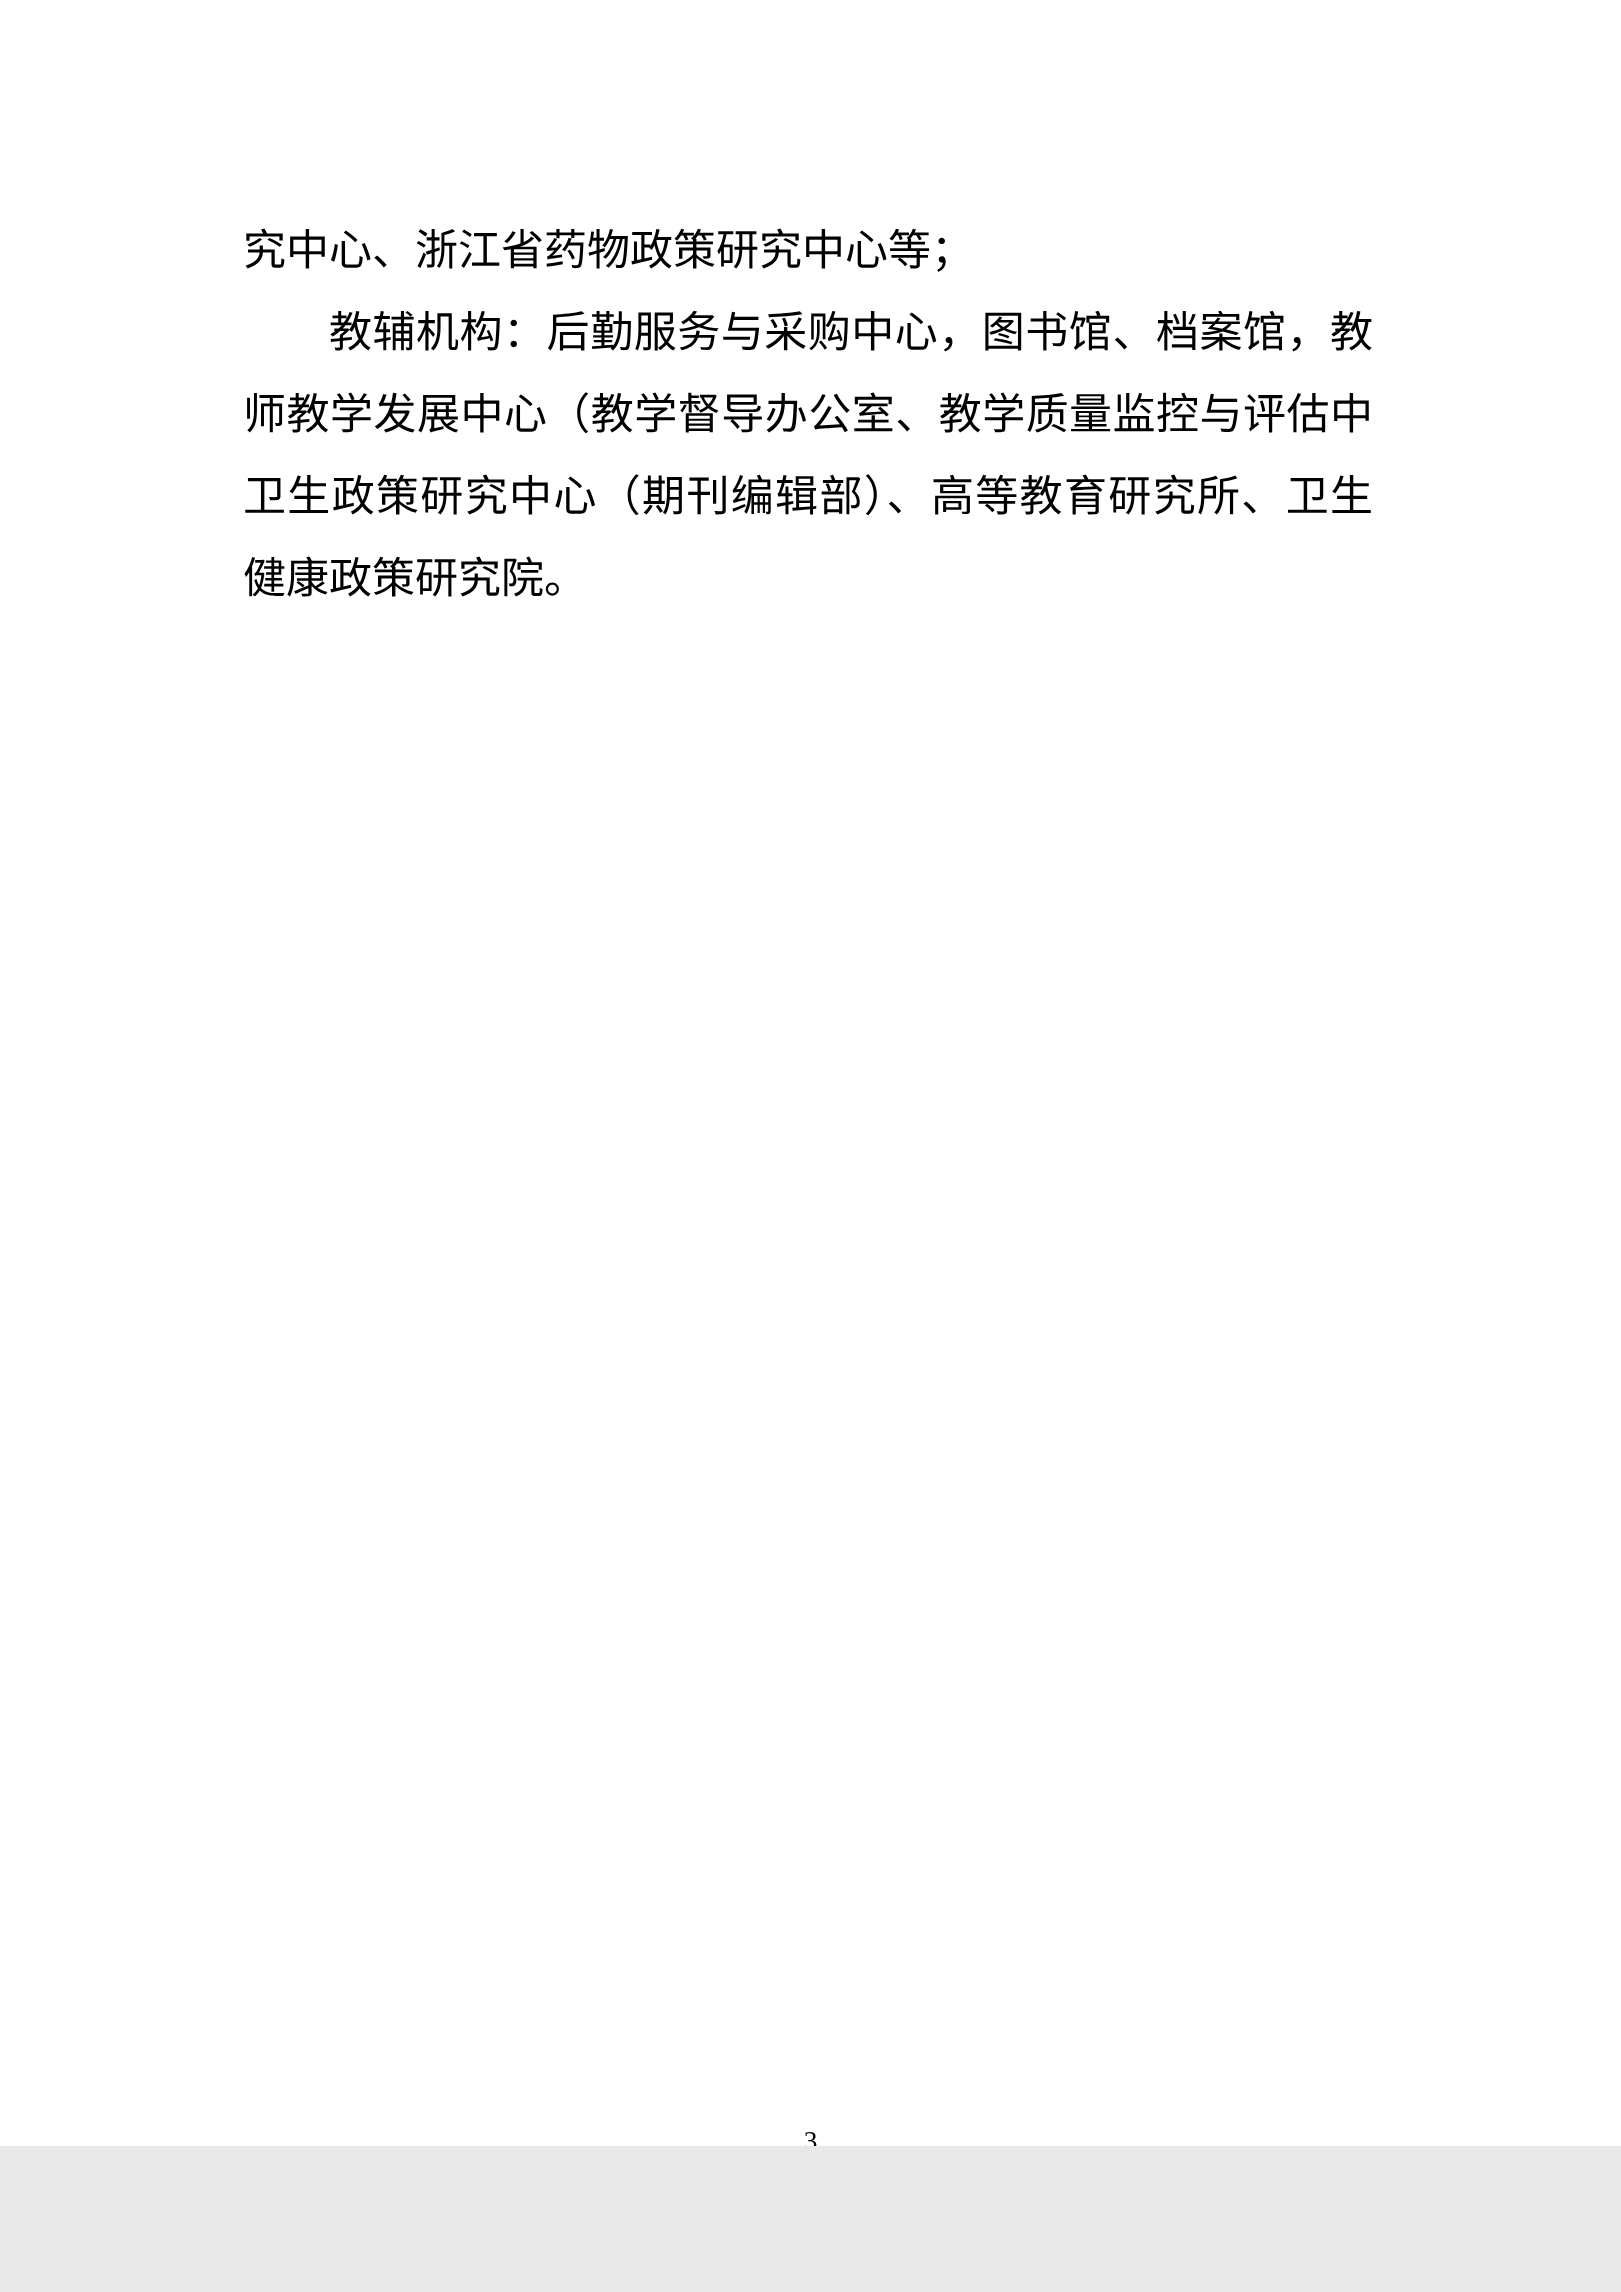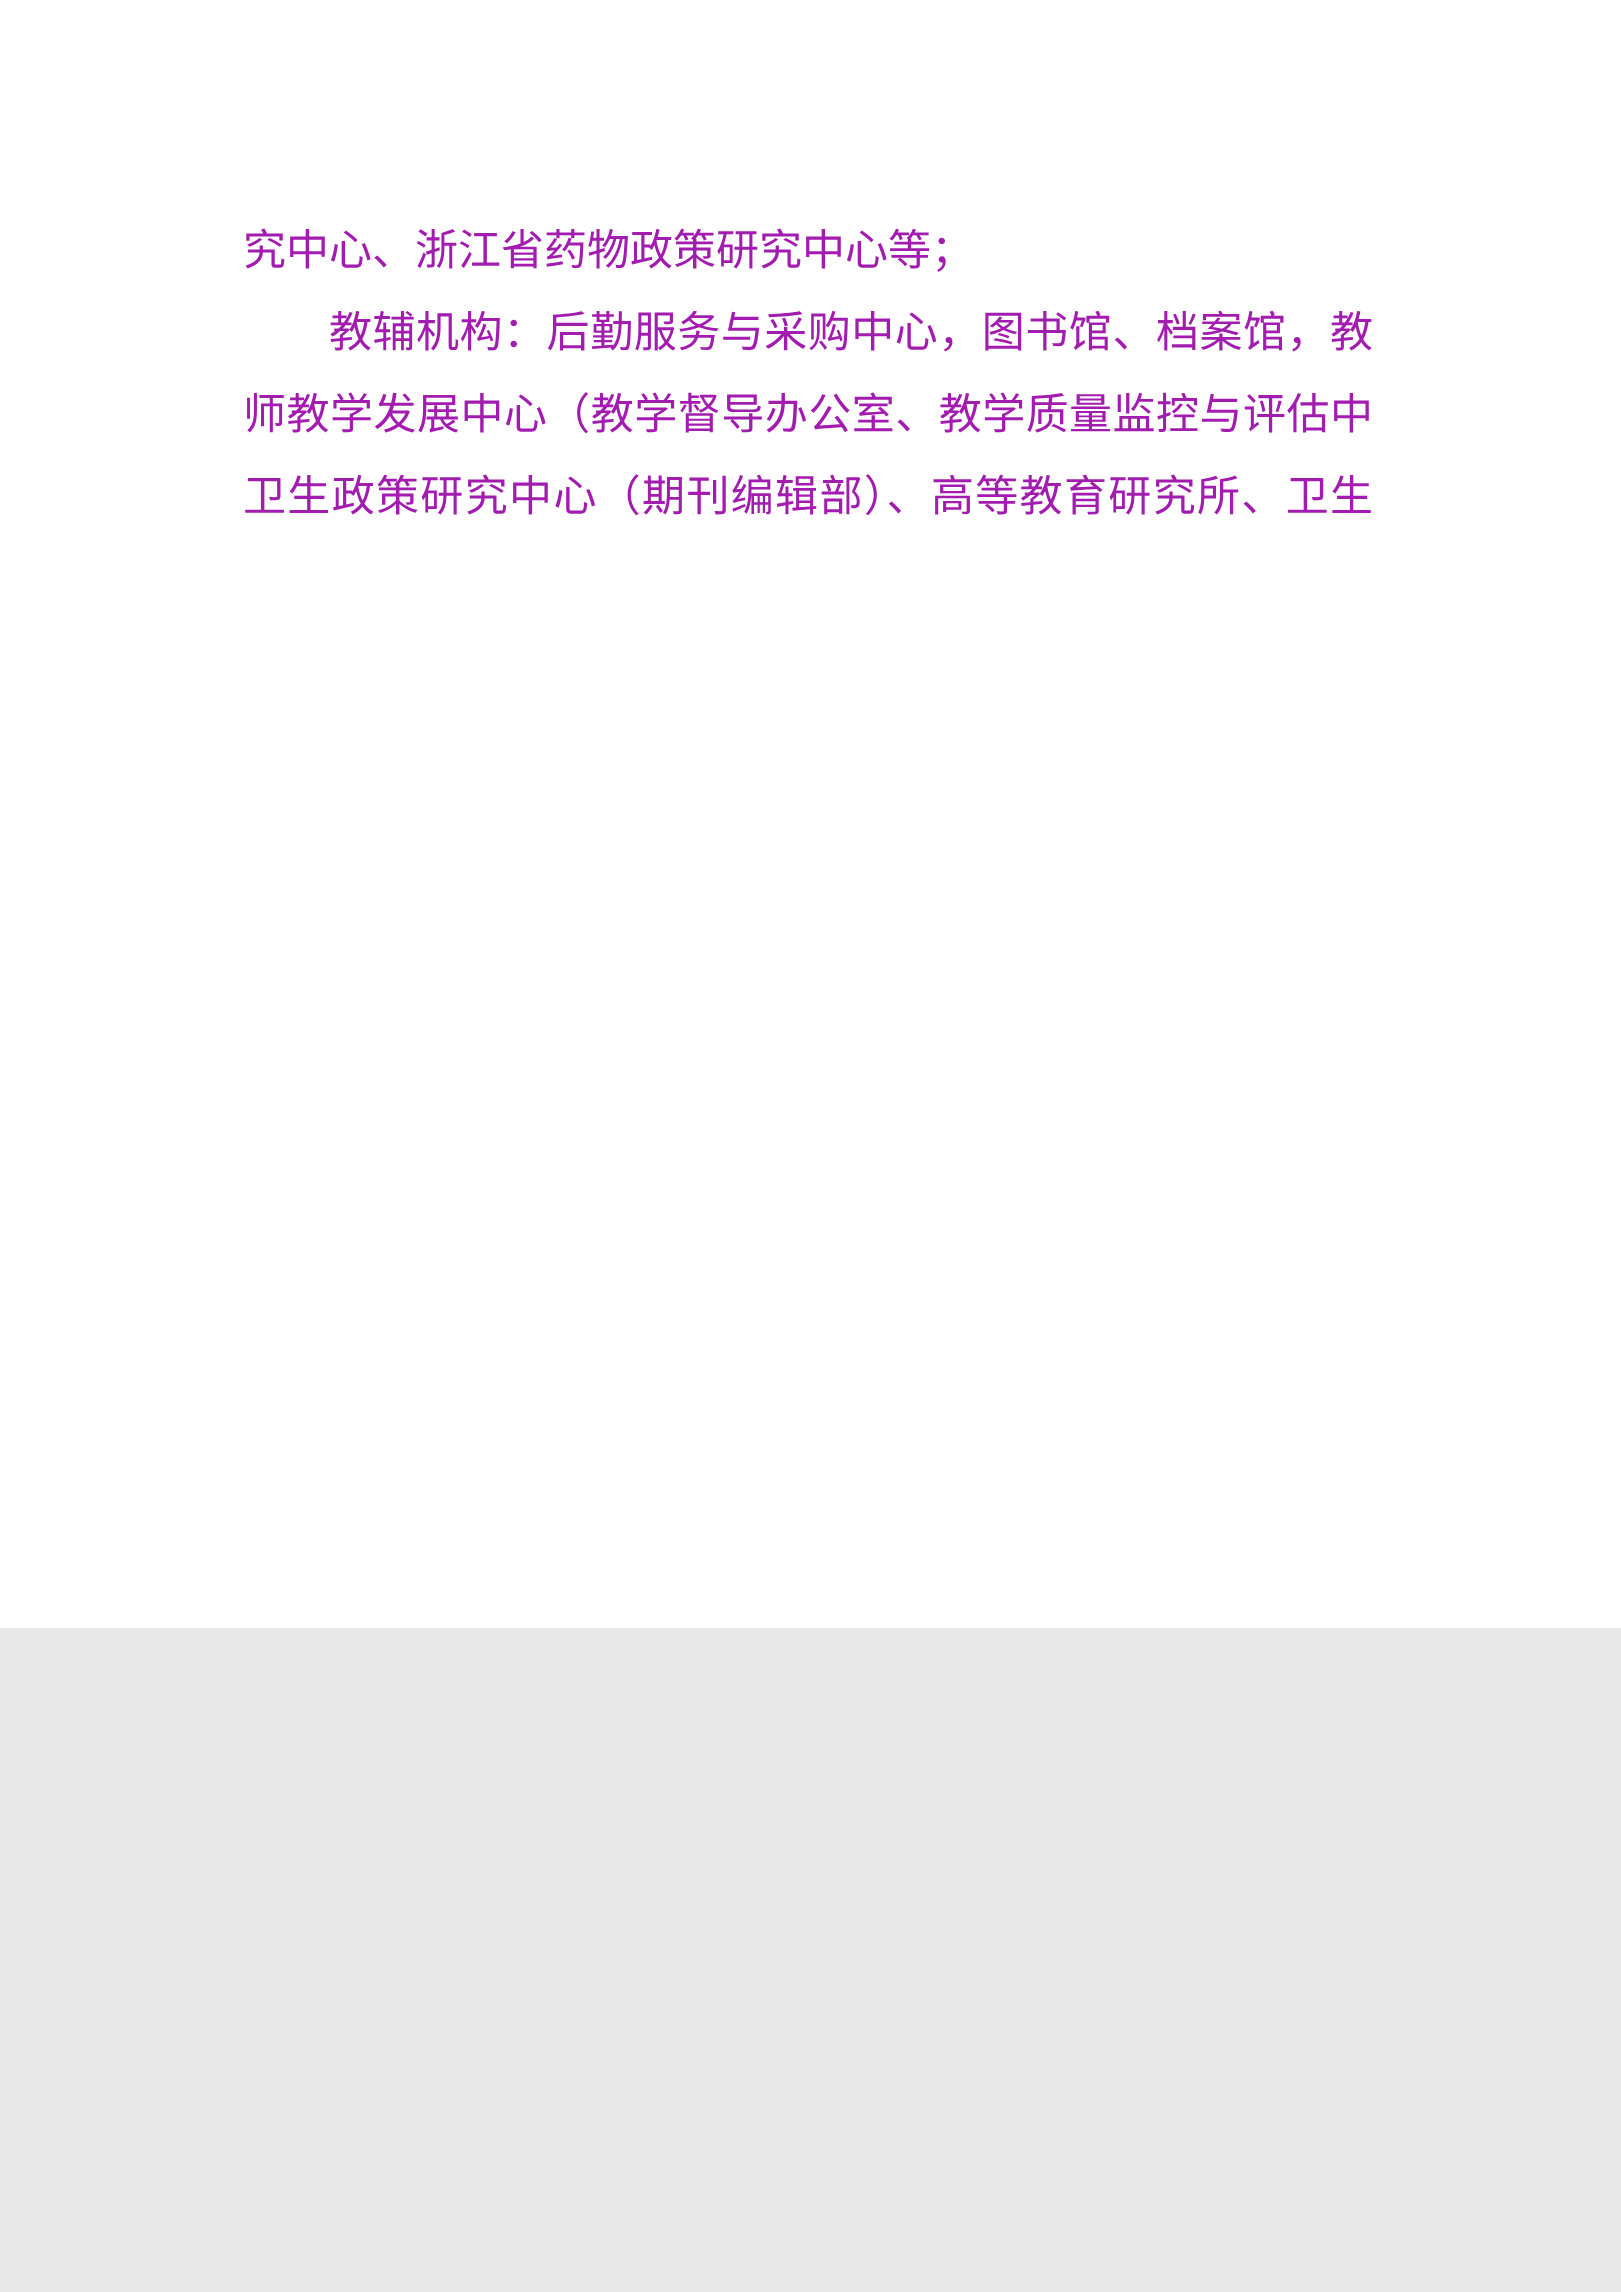--- a/index.html
+++ b/index.html
@@ -3,26 +3,26 @@
 <meta charset="utf-8">
 <style>
   html, body {
     margin: 0;
     padding: 0;
     background: #e8e8e8;
   }
   .page {
     position: relative;
     width: 1621px;
-    height: 1628px;
+    height: 2146px;
     margin: 0 auto;
     background: #ffffff;
     overflow: hidden;
     font-family: "Liberation Serif", "DejaVu Serif", serif;
-    color: #a21caf;
+    color: #000000;
   }
   .text-block {
     position: absolute;
     left: 243px;
     top: 210px;
     width: 1130px;
   }
   .para {
     margin: 0;
     padding: 0;
@@ -66,20 +66,21 @@
   <main class="text-block">
 
     <p class="para">
       <span class="line" style="display: block;">究中心、浙江省药物政策研究中心等；</span>
     </p>
 
     <p class="para">
       <span class="line fill indent" style="display: block;">教辅机构：后勤服务与采购中心，图书馆、档案馆，教</span>
       <span class="line fill" style="display: block;">师教学发展中心（教学督导办公室、教学质量监控与评估中</span>
       <span class="line fill" style="display: block;">卫生政策研究中心（期刊编辑部）、高等教育研究所、卫生</span>
+      <span class="line" style="display: block;">健康政策研究院。</span>
     </p>
 
   </main>
 
   <footer class="page-footer">
     <span class="page-number">3</span>
   </footer>
 
 </div>
 

